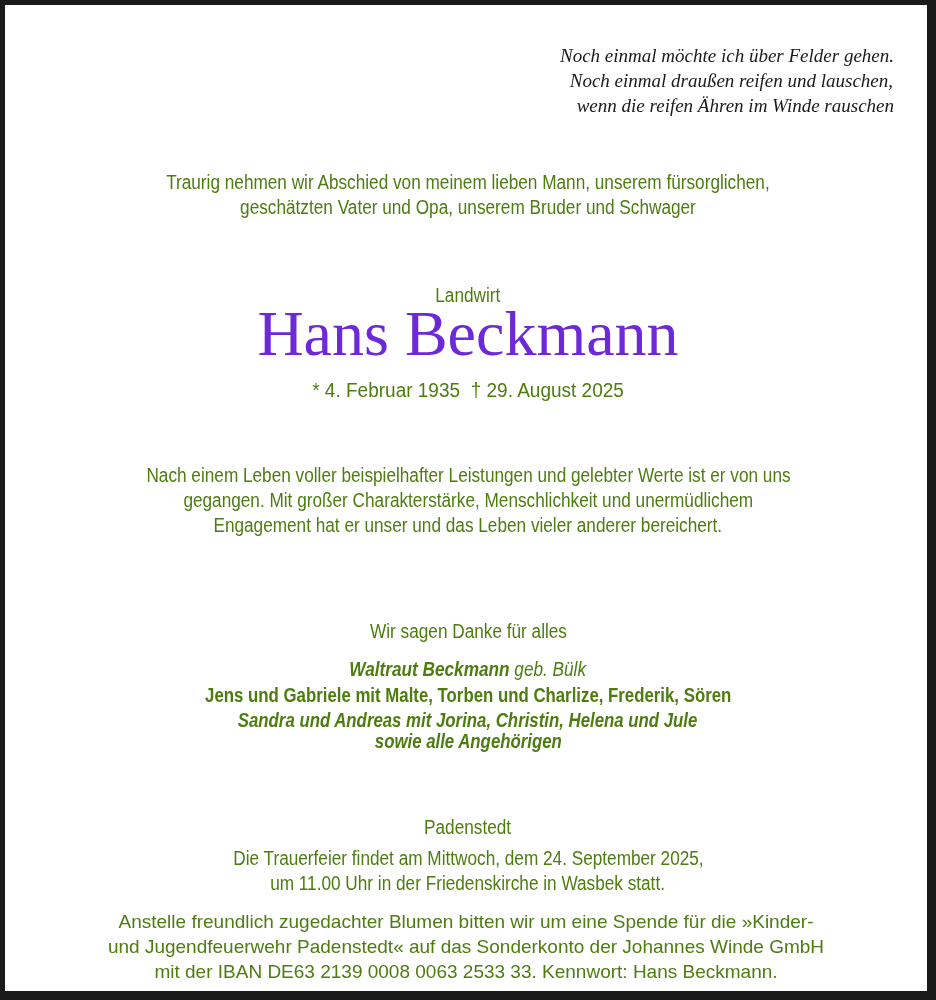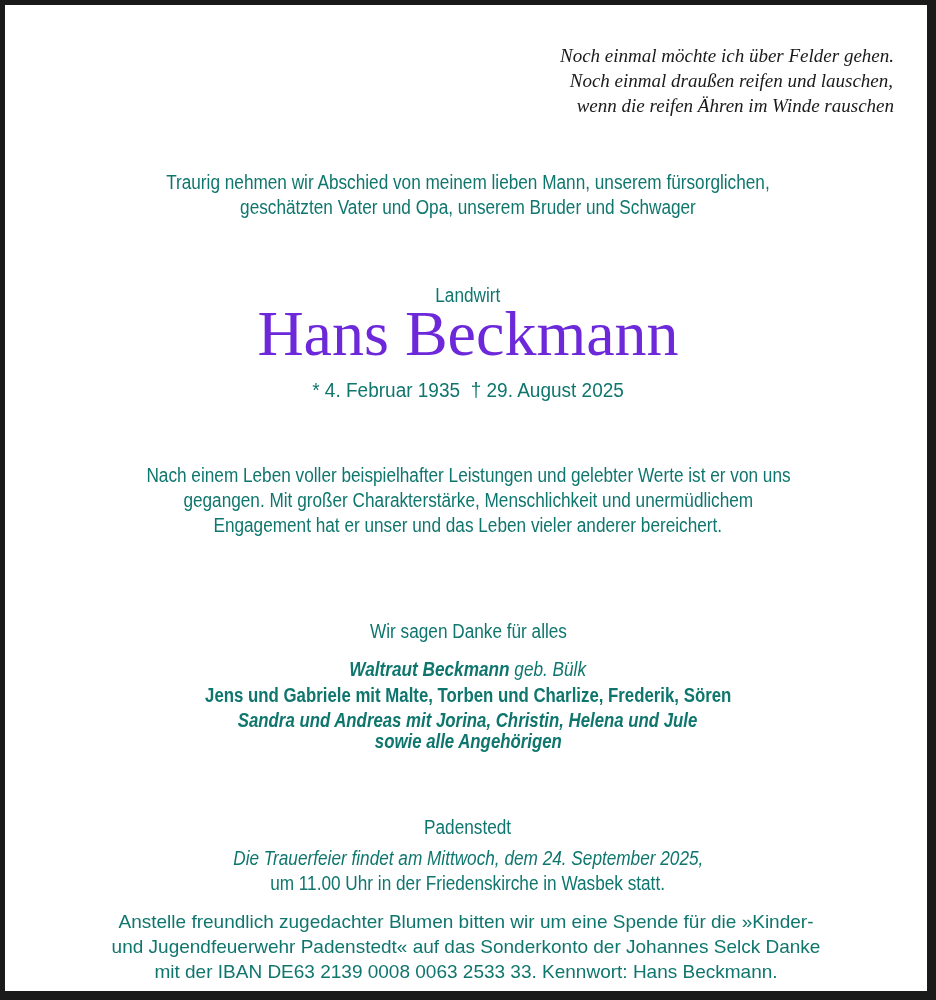--- a/index.html
+++ b/index.html
@@ -8,21 +8,21 @@
       position: absolute; left: 0; top: 0; width: 936px; height: 1000px;
       box-sizing: border-box;
       border-top: 5px solid #1a1a1a;
       border-left: 5px solid #1a1a1a;
       border-right: 9px solid #1a1a1a;
       border-bottom: 9px solid #1a1a1a;
       background: #ffffff;
     }
     .line {
       position: absolute; left: 0; width: 936px; text-align: center;
-      white-space: nowrap; color: #0f766e; margin: 0;
+      white-space: nowrap; color: #4d7c0f; margin: 0;
     }
     .line > span { display: inline-block; transform-origin: center center; }
     .poem {
       position: absolute; right: 42px; text-align: right; white-space: nowrap;
       font-family: "Liberation Serif", "DejaVu Serif", serif; font-style: italic;
       font-size: 19px; color: #1a1a1a; margin: 0;
     }
     .sans { font-family: "Liberation Sans", "DejaVu Sans", sans-serif; }
     .cond > span { transform: scaleX(0.86); }
     .cond2 > span { transform: scaleX(0.84); }
@@ -59,18 +59,18 @@
 
 <p class="line sans s20 cond" style="top:620px;"><span>Wir sagen Danke für alles</span></p>
 
 <p class="line sans s20 cond" style="top:658px;font-style:italic;"><span><span class="bold">Waltraut Beckmann</span> <span>geb. Bülk</span></span></p>
 <p class="line sans s20 bold cond2" style="top:684px;"><span>Jens und Gabriele mit Malte, Torben und Charlize, Frederik, Sören</span></p>
 <p class="line sans s20 bold cond2" style="top:709px;font-style:italic;"><span>Sandra und Andreas mit Jorina, Christin, Helena und Jule</span></p>
 <p class="line sans s20 bold cond2" style="top:730px;font-style:italic;"><span>sowie alle Angehörigen</span></p>
 
 <p class="line sans s20 cond" style="top:816px;"><span>Padenstedt</span></p>
 
-<p class="line sans s20 cond" style="top:847px;font-style:italic;"><span>Die Trauerfeier findet am Mittwoch, dem 24. September 2025,</span></p>
+<p class="line sans s20 cond" style="top:847px;"><span>Die Trauerfeier findet am Mittwoch, dem 24. September 2025,</span></p>
 <p class="line sans s20 cond" style="top:872px;"><span>um 11.00 Uhr in der Friedenskirche in Wasbek statt.</span></p>
 
 <p class="line sans s19" style="top:911px; left:-2px;"><span>Anstelle freundlich zugedachter Blumen  bitten wir um eine Spende für die  »Kinder-</span></p>
-<p class="line sans s19" style="top:936px; left:-2px;"><span>und Jugendfeuerwehr Padenstedt« auf das Sonderkonto der Johannes Selck Danke</span></p>
+<p class="line sans s19" style="top:936px; left:-2px;"><span>und Jugendfeuerwehr Padenstedt« auf das Sonderkonto der Johannes Winde GmbH</span></p>
 <p class="line sans s19" style="top:961px; left:-2px;"><span>mit der IBAN DE63 2139 0008 0063 2533 33. Kennwort: Hans Beckmann.</span></p>
 
 </body></html>

